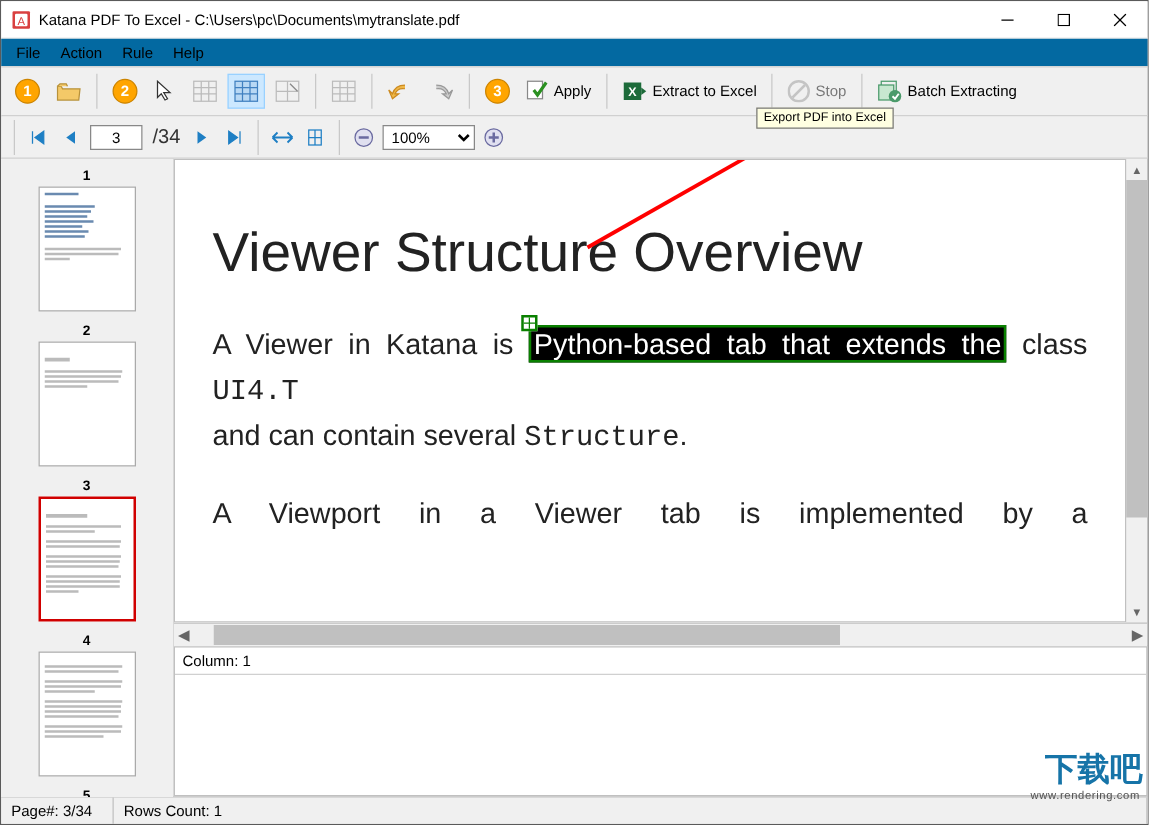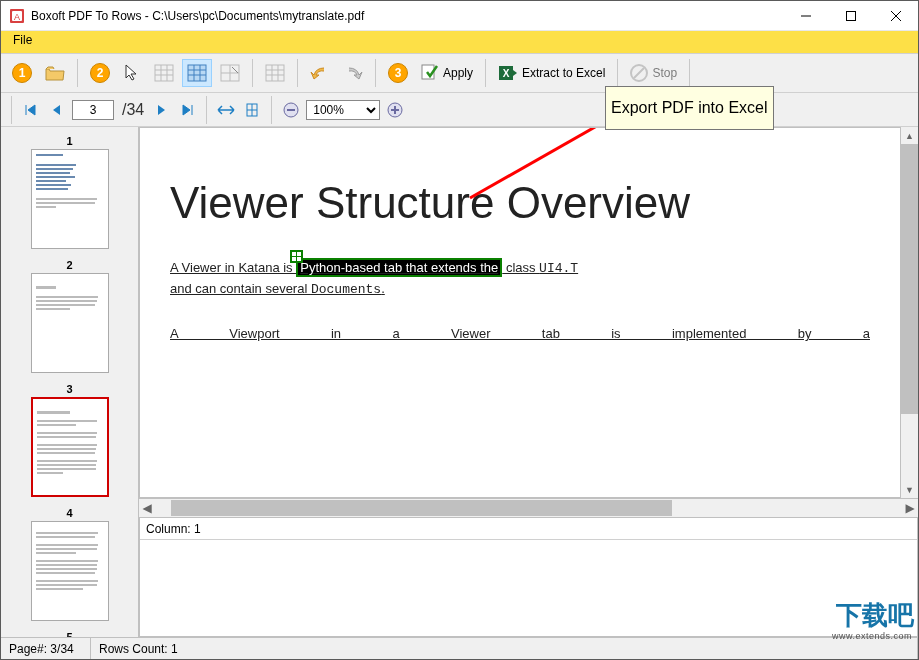--- a/index.html
+++ b/index.html
@@ -3,21 +3,21 @@
 <meta charset="utf-8">
 <style>
 * { box-sizing: border-box; margin: 0; padding: 0; }
 body { font-family: "Segoe UI", Tahoma, sans-serif; font-size: 12px; background: #f0f0f0; overflow: hidden; }
 .window { width: 919px; height: 660px; background: #fff; border: 1px solid #5a5a5a; display: flex; flex-direction: column; position: relative; }
 .titlebar { height: 30px; display: flex; align-items: center; background: #fff; border-bottom: 1px solid #e8e8e8; }
 .titlebar-icon { width: 16px; height: 16px; margin: 0 6px 0 8px; }
 .titlebar-text { flex: 1; font-size: 12px; color: #000; }
 .win-btns { display: flex; height: 100%; }
 .win-btn { width: 45px; height: 100%; display: flex; align-items: center; justify-content: center; cursor: pointer; }
-.menubar { height: 22px; display: flex; background: #fde047; padding: 0 4px; flex-direction: column; }
+.menubar { height: 22px; display: flex; align-items: center; background: #0369a1; padding: 0 4px; }
 .menu-item { padding: 2px 8px; cursor: pointer; }
 .toolbar1 { height: 40px; background: #f0f0f0; border-top: 1px solid #d0d0d0; border-bottom: 1px solid #d0d0d0; display: flex; align-items: center; padding: 0 6px; gap: 3px; position: relative; }
 .tool-sep { width: 1px; height: 28px; background: #c8c8c8; margin: 0 4px; }
 .tool-btn { height: 28px; min-width: 28px; display: flex; align-items: center; justify-content: center; padding: 0 4px; border: 1px solid transparent; cursor: pointer; gap: 4px; }
 .tool-btn.active { background: #cce8ff; border: 1px solid #99d1ff; }
 .num-circle { width: 20px; height: 20px; border-radius: 50%; background: #ffa500; color: #fff; font-weight: bold; display: flex; align-items: center; justify-content: center; font-size: 12px; border: 1px solid #cc8400; }
 .toolbar2 { height: 34px; background: #f0f0f0; border-bottom: 1px solid #d0d0d0; display: flex; align-items: center; padding: 0 6px; gap: 4px; }
 .nav-btn { width: 22px; height: 22px; display: flex; align-items: center; justify-content: center; cursor: pointer; color: #1e7fc4; }
 .page-input { width: 42px; height: 20px; text-align: center; border: 1px solid #888; font-size: 12px; }
 .page-total { font-size: 16px; color: #333; padding: 0 2px 0 4px; }
@@ -27,56 +27,56 @@
 .thumb-item { margin: 4px 18px 10px 18px; text-align: center; }
 .thumb-num { font-size: 11px; font-weight: bold; margin-bottom: 2px; }
 .thumb-page { width: 78px; height: 100px; background: #fff; border: 1px solid #aaa; margin: 0 auto; padding: 4px; overflow: hidden; position: relative; }
 .thumb-item.selected .thumb-page { border: 2px solid #d00000; }
 .thumb-lines { display: flex; flex-direction: column; gap: 2px; }
 .thumb-line { height: 2px; background: #6a8ab0; }
 .thumb-line.g { background: #bbb; }
 .content-area { flex: 1; display: flex; flex-direction: column; overflow: hidden; background: #f0f0f0; }
 .viewer { flex: 1; background: #fff; border: 1px solid #c0c0c0; margin: 0; overflow: auto; padding: 50px 30px 10px 30px; position: relative; }
 .doc-title { font-size: 44px; font-weight: normal; color: #222; margin-bottom: 30px; font-family: Arial, sans-serif; }
-.doc-text { font-size: 13px; color: #222; font-family: Arial, sans-serif; line-height: 1.55; text-align: justify; margin-bottom: 24px; text-decoration: underline; }
+.doc-text { font-size: 23px; color: #222; font-family: Arial, sans-serif; line-height: 1.55; text-align: justify; margin-bottom: 24px; }
 .highlight { background: #000; color: #fff; border: 2px solid #0a8000; padding: 0 2px; position: relative; }
 .handle { position: absolute; width: 13px; height: 13px; border: 2px solid #0a8000; background: #fff; left: -8px; top: -10px; }
 .handle::before,.handle::after { content:''; position:absolute; background:#0a8000; }
 .handle::before { left:4px; top:0; width:1px; height:100%; }
 .handle::after { top:4px; left:0; height:1px; width:100%; }
 .mono { font-family: "Courier New", monospace; }
 .hscroll { height: 18px; background: #f0f0f0; border-top: 1px solid #c0c0c0; display: flex; align-items: center; }
 .hscroll-track { flex:1; height: 16px; background:#f0f0f0; position:relative; margin: 0 16px; }
 .hscroll-thumb { position:absolute; height:100%; background:#c0c0c0; left:0; width:70%; }
 .hscroll-arrow { width:16px; height:16px; display:flex; align-items:center; justify-content:center; color:#666; }
 .data-panel { height: 120px; background: #fff; border: 1px solid #c0c0c0; margin: 1px 0 0 0; }
 .data-header { height: 22px; border-bottom: 1px solid #d0d0d0; display: flex; align-items: center; padding: 0 6px; font-size: 12px; text-align: center; }
 .statusbar { height: 22px; background: #f0f0f0; border-top: 1px solid #c0c0c0; display: flex; align-items: center; font-size: 12px; }
 .status-cell { padding: 0 8px; border-right: 1px solid #c0c0c0; height: 100%; display: flex; align-items: center; min-width: 90px; }
-.tooltip { position: absolute; background: #ffffe1; border: 1px solid #767676; padding: 12px 5px; font-size: 16px; top: 32px; left: 604px; z-index: 100; white-space: nowrap; }
+.tooltip { position: absolute; background: #ffffe1; border: 1px solid #767676; padding: 2px 5px; font-size: 10px; top: 32px; left: 604px; z-index: 100; white-space: nowrap; }
 .arrow-overlay { position: absolute; pointer-events: none; z-index: 50; }
 .vscroll { width: 17px; background: #f0f0f0; display: flex; flex-direction: column; }
 .vscroll-arrow { height: 17px; display: flex; align-items: center; justify-content: center; color: #666; font-size: 9px; }
 .vscroll-track { flex: 1; position: relative; }
 .vscroll-thumb { position: absolute; width: 100%; background: #c0c0c0; }
 .watermark { position: absolute; right: 4px; bottom: 26px; font-size: 26px; color: #0369a1; font-family: "Microsoft YaHei", sans-serif; font-weight: bold; opacity: 0.92; pointer-events: none; text-shadow: 0 0 4px #fff; }
 .watermark-sub { position:absolute; right:6px; bottom:18px; font-size:9px; color:#444; font-family:Arial; letter-spacing:0.5px; opacity:0.9; pointer-events:none; }
 </style>
 </head>
 <body>
 
 <div class="window">
 
   <div class="titlebar">
     <svg class="titlebar-icon" viewBox="0 0 16 16">
         <rect x="1" y="1" width="14" height="14" fill="#d94040" rx="1"></rect>
         <rect x="3" y="3" width="10" height="10" fill="#fff" rx="1"></rect>
         <text x="8" y="12" font-size="9" text-anchor="middle" fill="#d94040">A</text>
       </svg>
-    <div class="titlebar-text">Boxoft PDF To Rows - C:\Users\pc\Documents\mytranslate.pdf</div>
+    <div class="titlebar-text">Katana PDF To Excel - C:\Users\pc\Documents\mytranslate.pdf</div>
     <div class="win-btns">
       <div class="win-btn">
           <svg width="10" height="10" viewBox="0 0 10 10">
             <line x1="0" y1="5" x2="10" y2="5" stroke="#000"></line>
           </svg>
         </div>
       <div class="win-btn">
           <svg width="10" height="10" viewBox="0 0 10 10">
             <rect x="0.5" y="0.5" width="9" height="9" fill="none" stroke="#000"></rect>
           </svg>
@@ -185,20 +185,29 @@
     </div>
     <div class="tool-sep"></div>
     <div class="tool-btn" style="opacity:0.5">
       <svg width="18" height="18">
           <circle cx="9" cy="9" r="8" fill="none" stroke="#999" stroke-width="2"></circle>
           <line x1="4" y1="14" x2="14" y2="4" stroke="#999" stroke-width="2"></line>
         </svg>
       <span>Stop</span>
     </div>
     <div class="tool-sep"></div>
+    <div class="tool-btn">
+      <svg width="20" height="18">
+          <rect x="3" y="1" width="12" height="12" fill="none" stroke="#4a9a6a"></rect>
+          <rect x="1" y="4" width="12" height="12" fill="#c8e8d0" stroke="#4a9a6a"></rect>
+          <circle cx="14" cy="13" r="5" fill="#4a9a6a"></circle>
+          <path d="M12 13 L14 15 L17 11" stroke="#fff" fill="none" stroke-width="1.5"></path>
+        </svg>
+      <span>Batch Extracting</span>
+    </div>
     <div class="tooltip">Export PDF into Excel</div>
   </div>
 
   <div class="toolbar2">
     <div class="tool-sep"></div>
     <div class="nav-btn">
         <svg width="14" height="14">
           <path d="M2 2 L2 12 M4 7 L11 2 L11 12 Z" fill="#1e7fc4" stroke="#1e7fc4"></path>
         </svg>
       </div>
@@ -337,21 +346,21 @@
 
       </div>
     </div>
 
     <div class="content-area">
       <div style="flex:1; display:flex; overflow:hidden;">
         <div class="viewer">
           <h1 class="doc-title">Viewer Structure Overview</h1>
           <p class="doc-text">
             <span>A Viewer in Katana is </span><span class="highlight"><span class="handle"></span><span>Python-based tab that extends the</span></span><span> class </span><span class="mono">UI4.T</span><br>
-            <span>and can contain several </span><span class="mono">Documents</span><span>.</span>
+            <span>and can contain several </span><span class="mono">Structure</span><span>.</span>
           </p>
           <p class="doc-text" style="text-align-last:justify;">
             <span>A Viewport in a Viewer tab is implemented by a </span>
           </p>
 
           <svg class="arrow-overlay" style="left:320px; top:-90px;" width="300" height="180">
             <defs>
                 <marker id="ah" markerWidth="12" markerHeight="10" refX="11" refY="5" orient="auto">
                   <path d="M0 0 L12 5 L0 10 L3 5 Z" fill="#ff0000"></path>
                 </marker>
@@ -379,14 +388,14 @@
       </div>
     </div>
   </div>
 
   <div class="statusbar">
     <div class="status-cell">Page#: 3/34</div>
     <div class="status-cell" style="flex:1">Rows Count: 1</div>
   </div>
 
   <div class="watermark">下载吧</div>
-  <div class="watermark-sub">www.extends.com</div>
+  <div class="watermark-sub">www.rendering.com</div>
 </div>
 
 </body></html>

